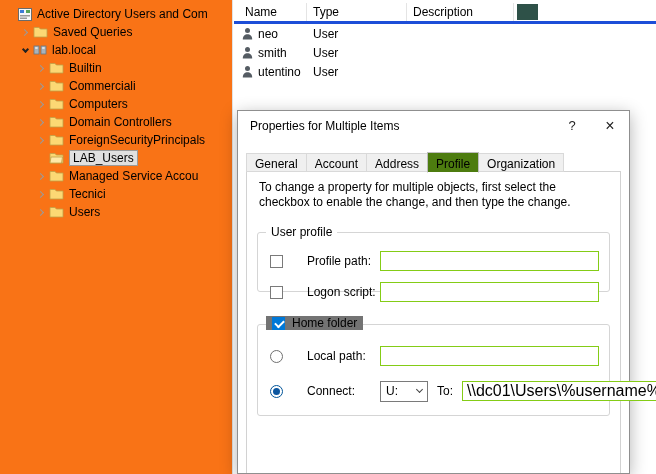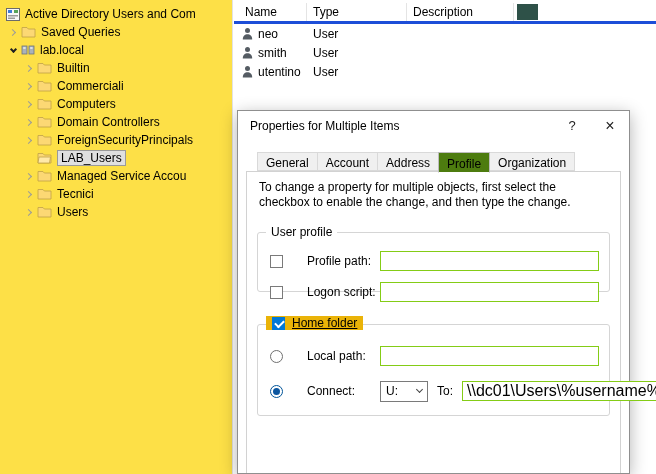--- a/index.html
+++ b/index.html
@@ -6,21 +6,21 @@
   html,body { width:656px; height:474px; }
   body {
     font-family:"Liberation Sans", sans-serif;
     font-size:12px; color:#000; background:#fff;
     position:relative; overflow:hidden;
   }
 
   
   .tree-panel {
     position:absolute; left:0; top:0; width:233px; height:474px;
-    border-right:1px solid #e2e2e2; background:#fde047; padding-top:5px;
+    border-right:1px solid #e2e2e2; background:#f97316; padding-top:5px;padding-left:12px;
   }
   .tree-row { height:18px; display:flex; align-items:center; white-space:nowrap; cursor:default; }
   .lvl0 { padding-left:5px; }
   .lvl1 { padding-left:6px; }
   .lvl2 { padding-left:22px; }
   .chev-box { width:14px; height:14px; display:inline-flex; align-items:center; justify-content:center; flex:none; }
   .chev {
     width:5px; height:5px; display:inline-block;
     border-right:1px solid #9a9a9a; border-bottom:1px solid #9a9a9a;
     transform:rotate(-45deg); margin-left:-2px;
@@ -53,21 +53,21 @@
   .dialog {
     position:absolute; left:237px; top:110px; width:393px; height:364px;
     background:#fff; border:1px solid #8f8f8f;
     box-shadow:0 4px 16px rgba(0,0,0,0.3); z-index:10;
   }
   .dlg-titlebar { height:30px; display:flex; align-items:center; }
   .dlg-title { padding-left:12px; flex:1; }
   .dlg-btn { width:38px; text-align:center; color:#222; cursor:default; font-size:13px; line-height:30px; }
   .dlg-btn.close { font-size:16px; }
 
-  .tabs { position:absolute; left:8px; top:41px; height:20px; display:flex; align-items:flex-start; z-index:3;margin-left:11px; }
+  .tabs { position:absolute; left:8px; top:41px; height:20px; display:flex; align-items:center; z-index:3; }
   .tab {
     height:19px; padding:3px 8px 0 8px; background:#f0f0f0;
     border:1px solid #d9d9d9; margin-right:-1px; cursor:default;
   }
   .tab.active {
     height:21px; padding-top:4px; background:#4d7c0f;
     border:1px solid #bdbdbd; border-bottom:1px solid #fff;
     position:relative; z-index:4;
   }
   .tab-pane {
@@ -79,22 +79,22 @@
   .groupbox {
     position:absolute; left:10px; right:10px;
     border:1px solid #d5d5d5; border-radius:3px; background:#fff;
   }
   .gb-user-profile { top:60px; height:60px; }
   .gb-home-folder  { top:152px; height:92px; }
   .gb-label {
     position:absolute; top:-8px; left:8px; background:#fff; padding:0 5px;
   }
   .gb-check-label {
-    position:absolute; top:-9px; left:8px; background:#eab308; padding:0 6px;
-    display:flex; align-items:center; gap:7px;text-decoration:underline;
+    position:absolute; top:-9px; left:8px; background:#737373; padding:0 6px;
+    display:flex; align-items:center; gap:7px;
   }
 
   .field-row {
     position:absolute; left:12px; right:10px; height:22px;
     display:flex; align-items:center;
   }
   .fr-1 { top:17px; } .fr-2 { top:48px; }
   .fr-3 { top:20px; } .fr-4 { top:55px; }
   .fld-label { width:73px; margin-left:24px; flex:none; }
   .txt {

